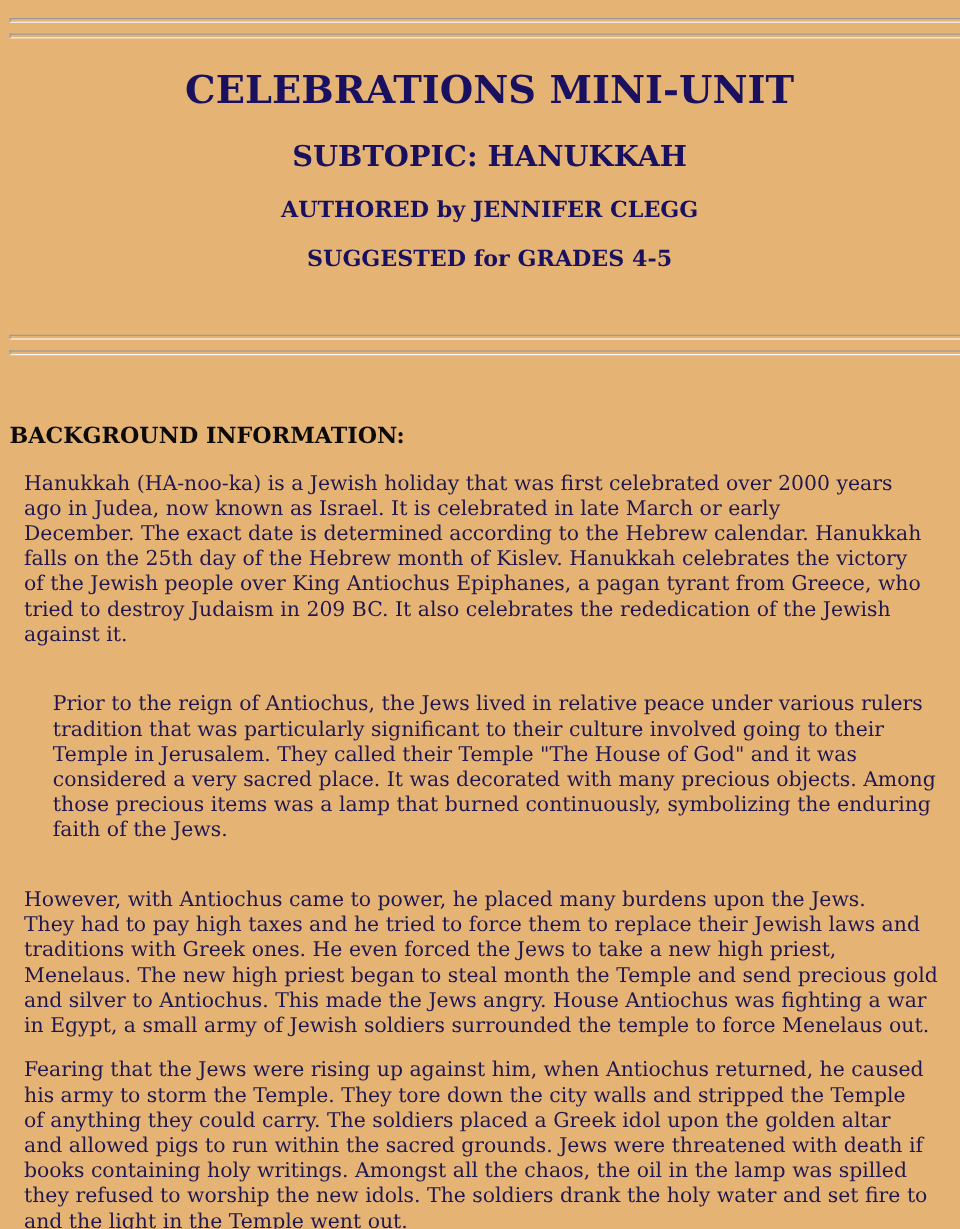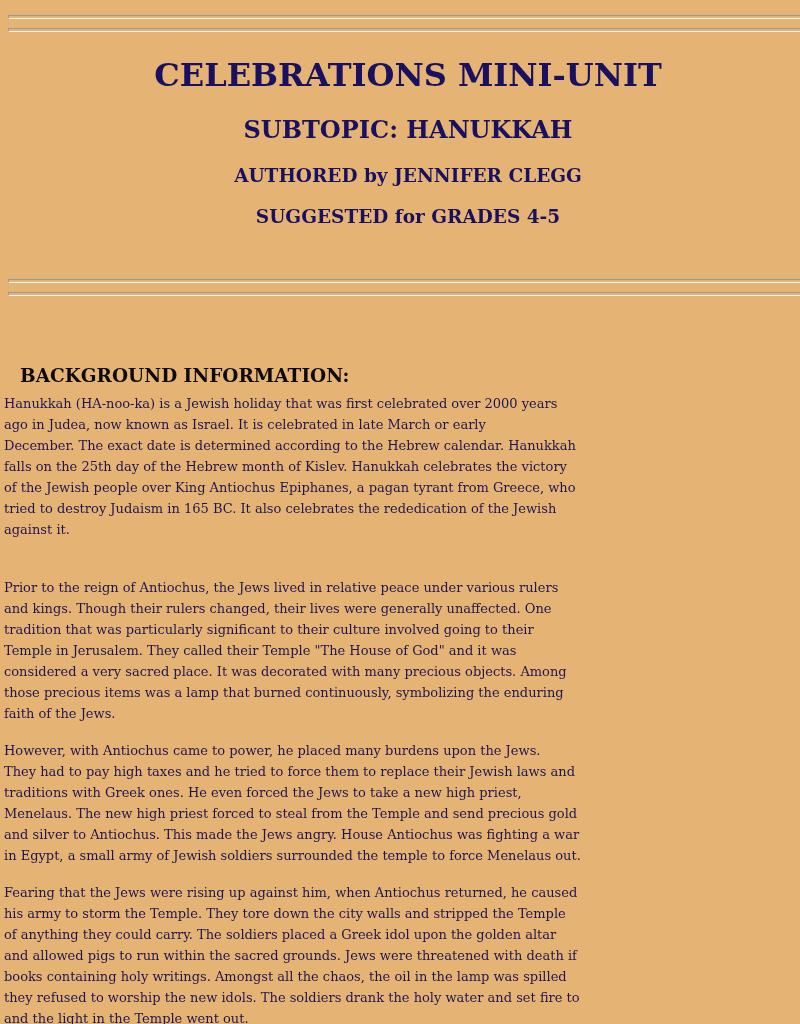--- a/index.html
+++ b/index.html
@@ -40,73 +40,72 @@
       left: 8px;
       top: 352px;
       font-size: 18.5px;
       line-height: 24px;
       font-weight: bold;
       color: #0c0a0a;
       white-space: nowrap;
     }
     .para {
       position: absolute;
-      left: 4px;
+      left: 20px;
       color: #1f1650;
-      font-size: 13px;
+      font-size: 17px;
       line-height: 21px;
       white-space: nowrap;
     }
     .para .line { display: block; height: 21px; }
     .p1 { top: 393px; }
-    .p2 { top: 577px; }
+    .p2 { top: 577px; margin-left: 24px; }
     .p3 { top: 740px; }
     .p4 { top: 882px; }
   </style>
 </head>
 <body>
 
 <div class="hr" style="top:15px;"></div>
 <div class="hr" style="top:28px;"></div>
 
 <h1 class="center title" style="margin:0;">CELEBRATIONS MINI-UNIT</h1>
 <h2 class="center subtitle" style="margin:0;">SUBTOPIC: HANUKKAH</h2>
 <h3 class="center author" style="margin:0;">AUTHORED by JENNIFER CLEGG</h3>
 <h3 class="center grades" style="margin:0;">SUGGESTED for GRADES 4-5</h3>
 
 <div class="hr" style="top:279px;"></div>
 <div class="hr" style="top:292px;"></div>
 
-<h3 class="section-heading" style="margin:12px;">BACKGROUND INFORMATION:</h3>
+<h3 class="section-heading" style="margin:0;">BACKGROUND INFORMATION:</h3>
 
 <div class="para p1">
   <span class="line">Hanukkah (HA-noo-ka) is a Jewish holiday that was first celebrated over 2000 years</span>
   <span class="line">ago in Judea, now known as Israel. It is celebrated in late March or early</span>
   <span class="line">December. The exact date is determined according to the Hebrew calendar. Hanukkah</span>
   <span class="line">falls on the 25th day of the Hebrew month of Kislev. Hanukkah celebrates the victory</span>
   <span class="line">of the Jewish people over King Antiochus Epiphanes, a pagan tyrant from Greece, who</span>
-  <span class="line">tried to destroy Judaism in 165 BC. It also celebrates the rededication of the Jewish</span>
+  <span class="line">tried to destroy Judaism in 209 BC. It also celebrates the rededication of the Jewish</span>
   <span class="line">against it.</span>
 </div>
 
 <div class="para p2">
   <span class="line">Prior to the reign of Antiochus, the Jews lived in relative peace under various rulers</span>
-  <span class="line">and kings. Though their rulers changed, their lives were generally unaffected. One</span>
   <span class="line">tradition that was particularly significant to their culture involved going to their</span>
   <span class="line">Temple in Jerusalem. They called their Temple "The House of God" and it was</span>
   <span class="line">considered a very sacred place. It was decorated with many precious objects. Among</span>
   <span class="line">those precious items was a lamp that burned continuously, symbolizing the enduring</span>
   <span class="line">faith of the Jews.</span>
 </div>
 
 <div class="para p3">
   <span class="line">However, with Antiochus came to power, he placed many burdens upon the Jews.</span>
   <span class="line">They had to pay high taxes and he tried to force them to replace their Jewish laws and</span>
   <span class="line">traditions with Greek ones. He even forced the Jews to take a new high priest,</span>
-  <span class="line">Menelaus. The new high priest forced to steal from the Temple and send precious gold</span>
+  <span class="line">Menelaus. The new high priest began to steal month the Temple and send precious gold</span>
   <span class="line">and silver to Antiochus. This made the Jews angry. House Antiochus was fighting a war</span>
   <span class="line">in Egypt, a small army of Jewish soldiers surrounded the temple to force Menelaus out.</span>
 </div>
 
 <div class="para p4">
   <span class="line">Fearing that the Jews were rising up against him, when Antiochus returned, he caused</span>
   <span class="line">his army to storm the Temple. They tore down the city walls and stripped the Temple</span>
   <span class="line">of anything they could carry. The soldiers placed a Greek idol upon the golden altar</span>
   <span class="line">and allowed pigs to run within the sacred grounds. Jews were threatened with death if</span>
   <span class="line">books containing holy writings. Amongst all the chaos, the oil in the lamp was spilled</span>

